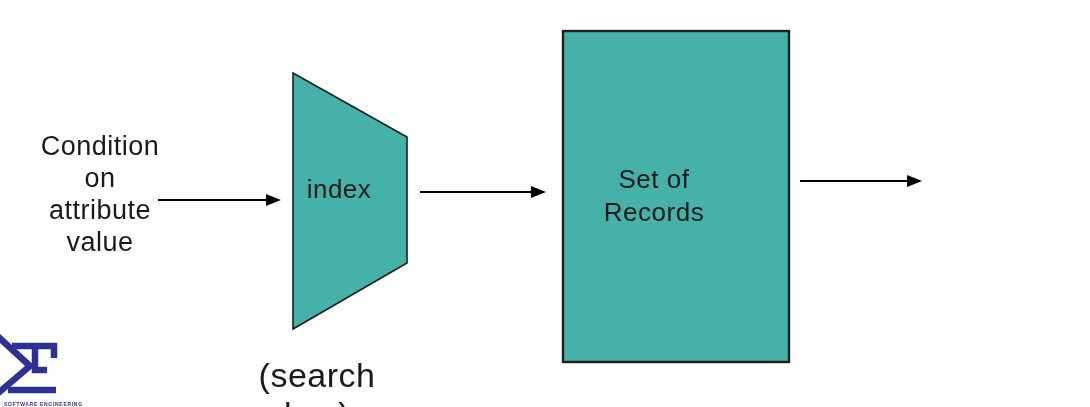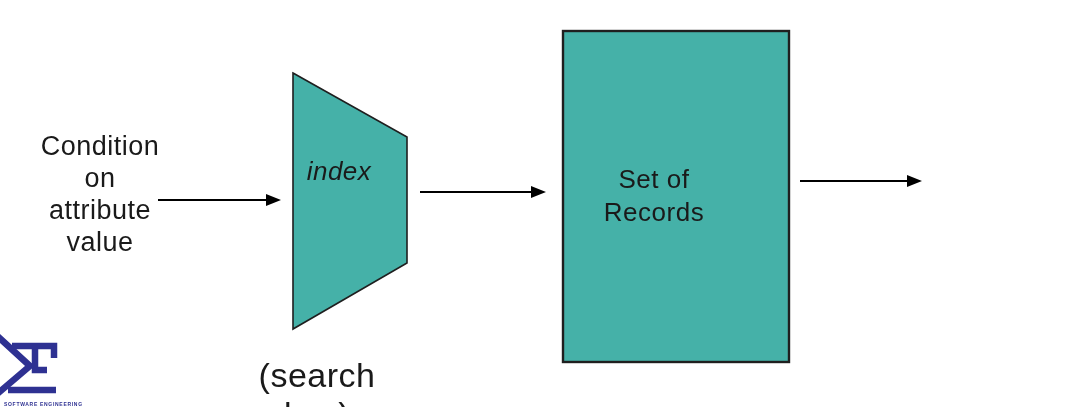--- a/index.html
+++ b/index.html
@@ -13,21 +13,21 @@
   }
   #shapes { position: absolute; left: 0; top: 0; width: 1090px; height: 407px; }
   .label {
     position: absolute;
     color: #1a1a1a;
     text-align: center;
     white-space: pre-line;
     letter-spacing: 0.5px;
   }
   .lbl-input    { left: 15px;  top: 130px; width: 170px; font-size: 27px; line-height: 32px; }
-  .lbl-index    { left: 295px; top: 156px; width: 88px; font-size: 26px; font-style: italic; }
+  .lbl-index    { left: 295px; top: 174px; width: 88px; font-size: 26px; }
   .lbl-records  { left: 565px; top: 163px; width: 178px; font-size: 26px; line-height: 33px; }
   .lbl-output   { left: 935px; top: 107px; width: 152px; font-size: 27px; line-height: 33px; }
   .lbl-search   { left: 228px; top: 356px; width: 178px; font-size: 34px; }
   .logo-caption {
     position: absolute;
     left: 4px; top: 401px;
     font-size: 5px;
     font-weight: bold;
     letter-spacing: 0.7px;
     white-space: nowrap;

